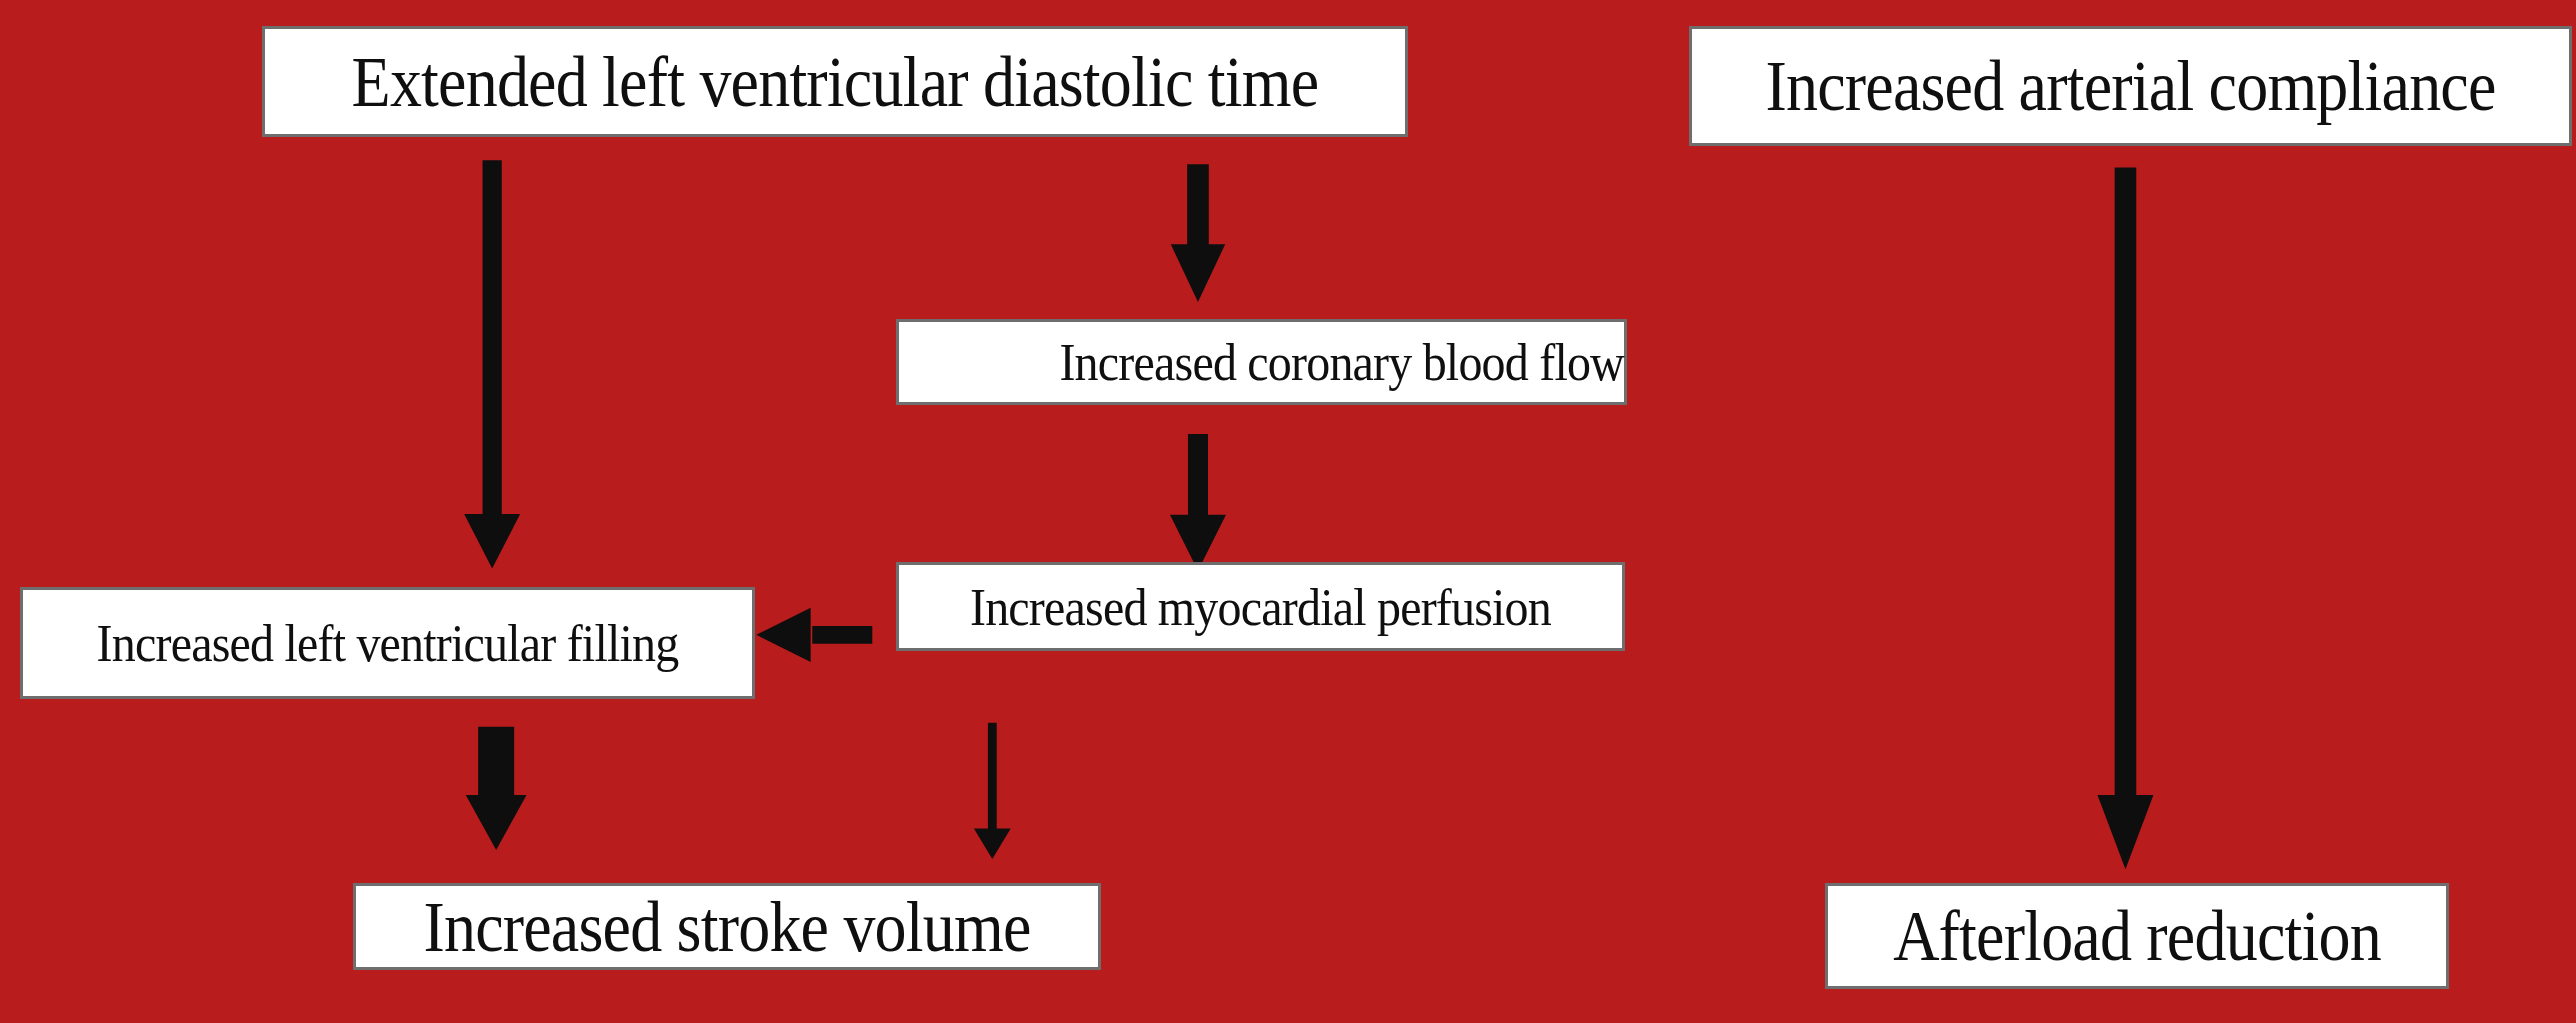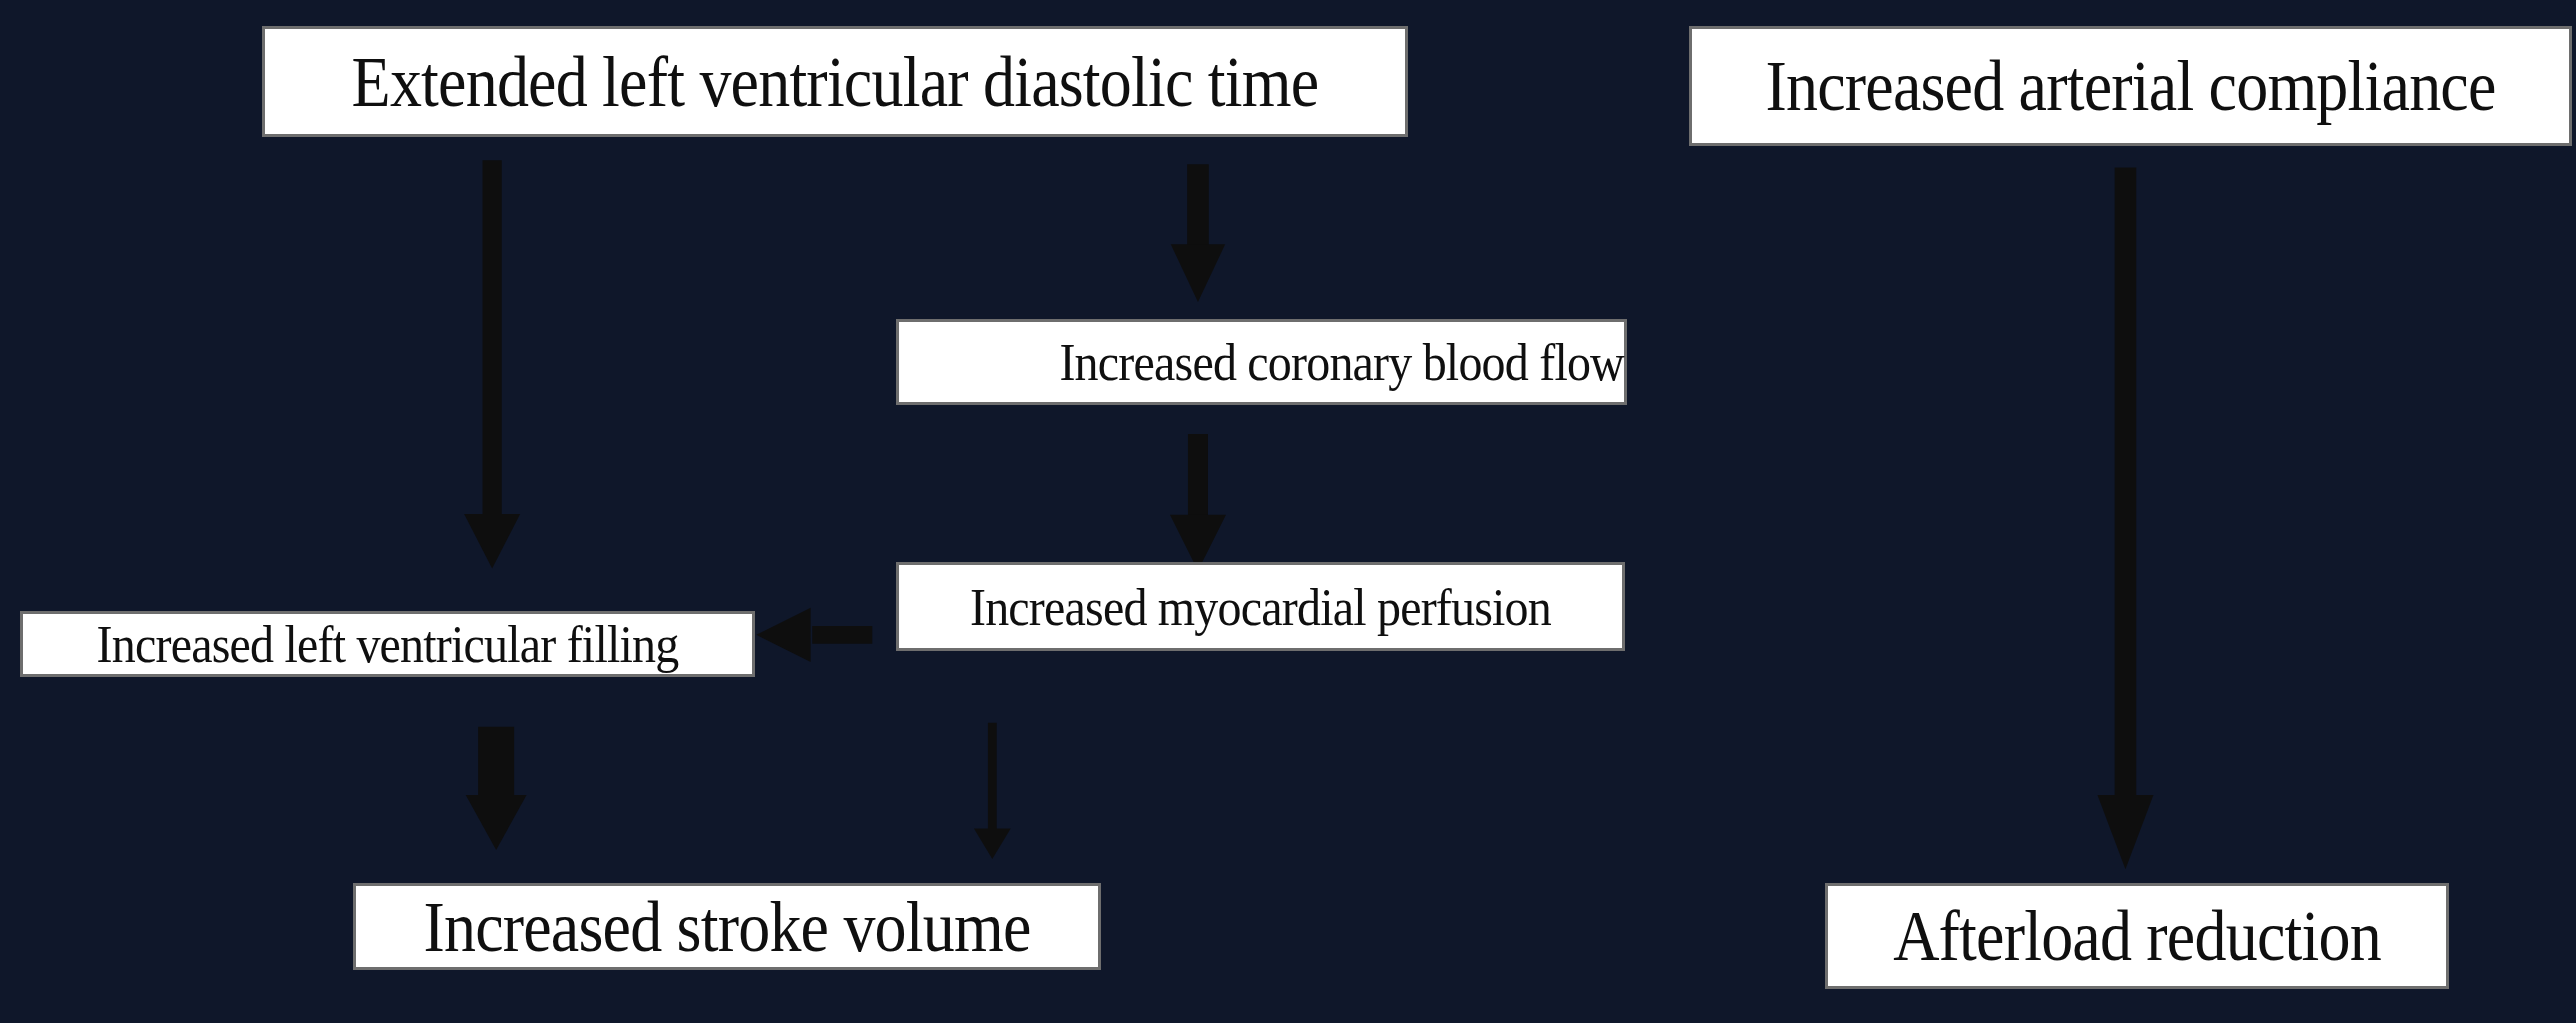--- a/index.html
+++ b/index.html
@@ -4,21 +4,21 @@
 <style>
   html, body {
     margin: 0;
     padding: 0;
     background: #ffffff;
   }
   .stage {
     position: relative;
     width: 2576px;
     height: 1024px;
-    background: #0f172a;
+    background: #b91c1c;
     font-family: "Liberation Serif", serif;
     overflow: hidden;
   }
   .arrows {
     position: absolute;
     left: 0;
     top: 0;
     width: 2576px;
     height: 1024px;
   }
@@ -39,21 +39,21 @@
     transform: scaleY(1.12);
     line-height: 1;
   }
   .big   { font-size: 64px; }
   .small { font-size: 48px; }
 
   
   .n-ext  { left: 262px;  top: 26.4px;   width: 1146px; height: 111px; }
   .n-iac  { left: 1680px; top: 26.4px;   width: 883px; height: 120px; margin-left: 9px; }
   .n-icbf { left: 896px; top: 319px;  width: 731px;  height: 86px; justify-content: flex-end; }
-  .n-ilvf { left: 20px;   top: 587px;  width: 735px;  height: 66px; margin-top: 24px; }
+  .n-ilvf { left: 20px;   top: 587px;  width: 735px;  height: 112px; }
   .n-imp  { left: 896px; top: 562px;  width: 729px;  height: 89px; }
   .n-isv  { left: 353px;  top: 883px; width: 748px;  height: 87px; }
   .n-ar   { left: 1825px; top: 883px; width: 624px;  height: 106px; }
 </style>
 </head>
 <body>
 
 <div class="stage">
 
   <svg class="arrows" viewBox="0 0 3219 1279" xmlns="http://www.w3.org/2000/svg" fill="#0e0e0e" stroke="none">

